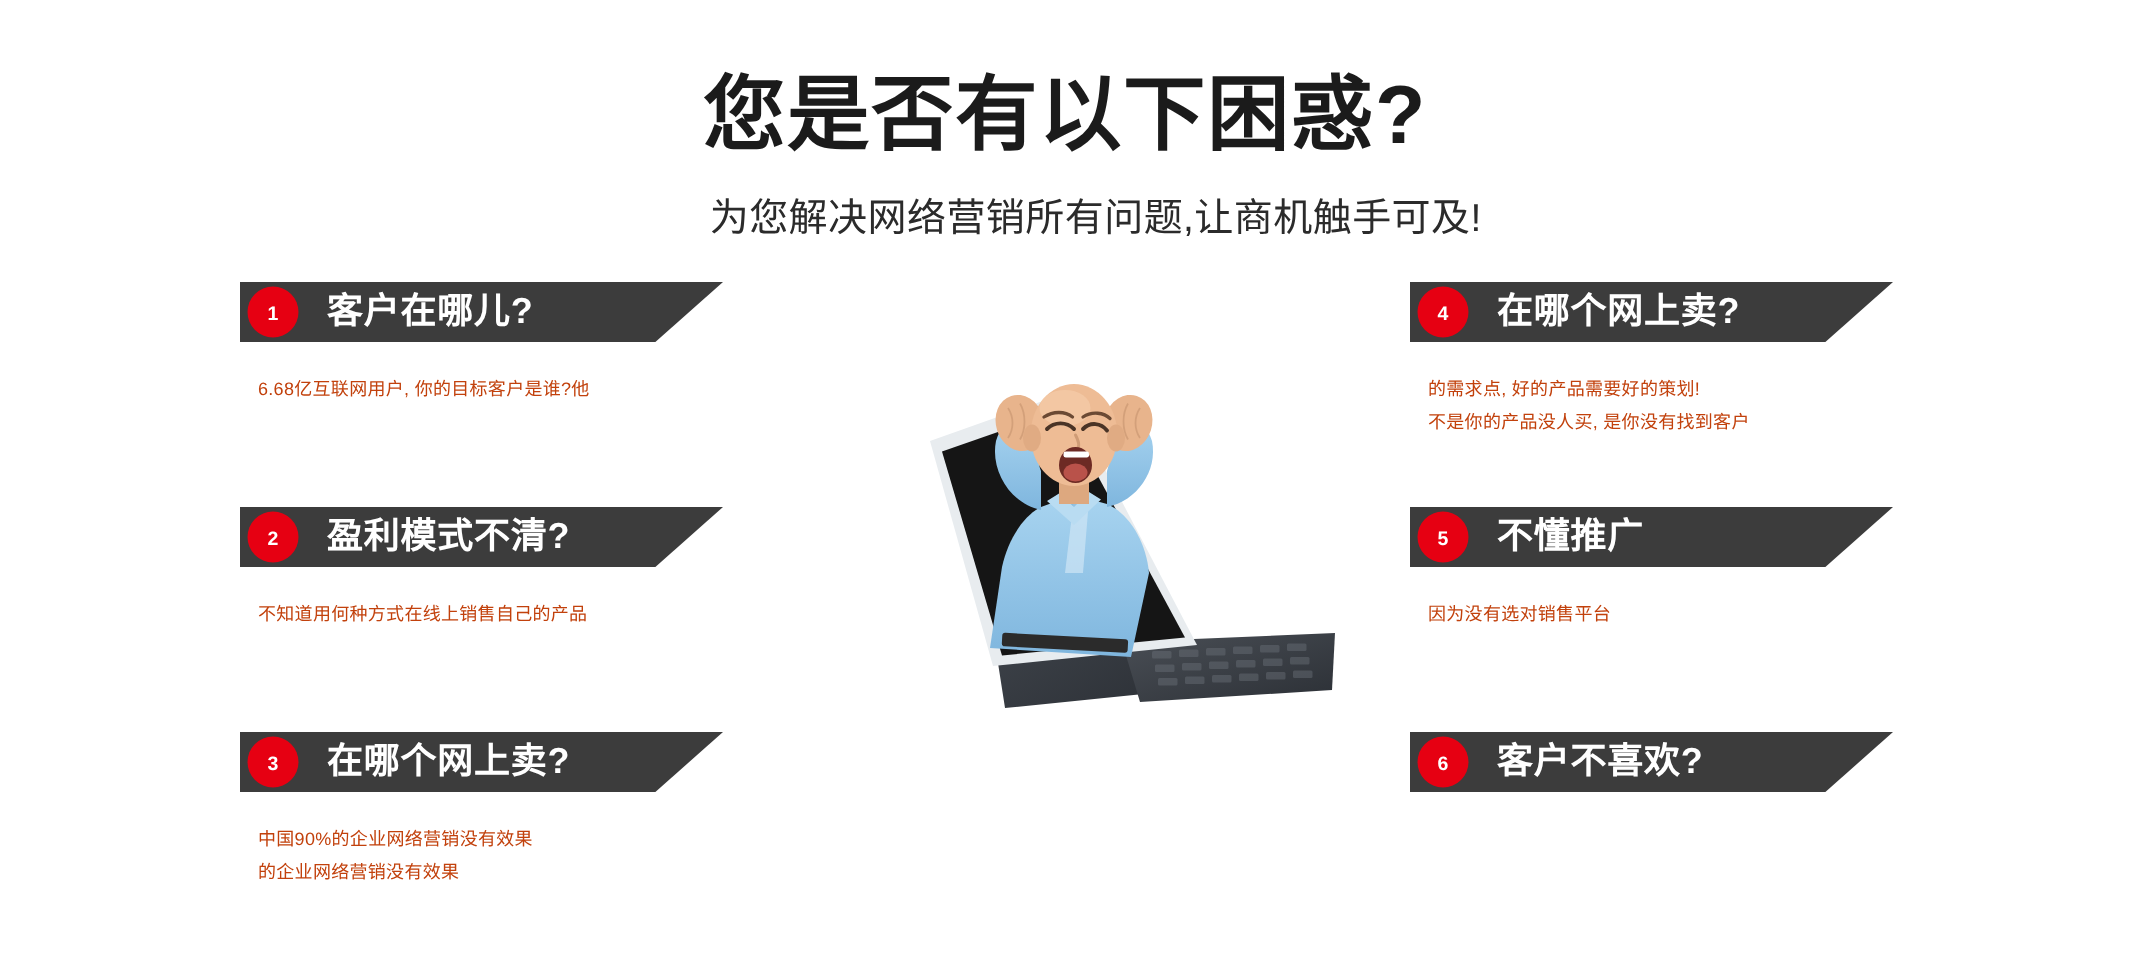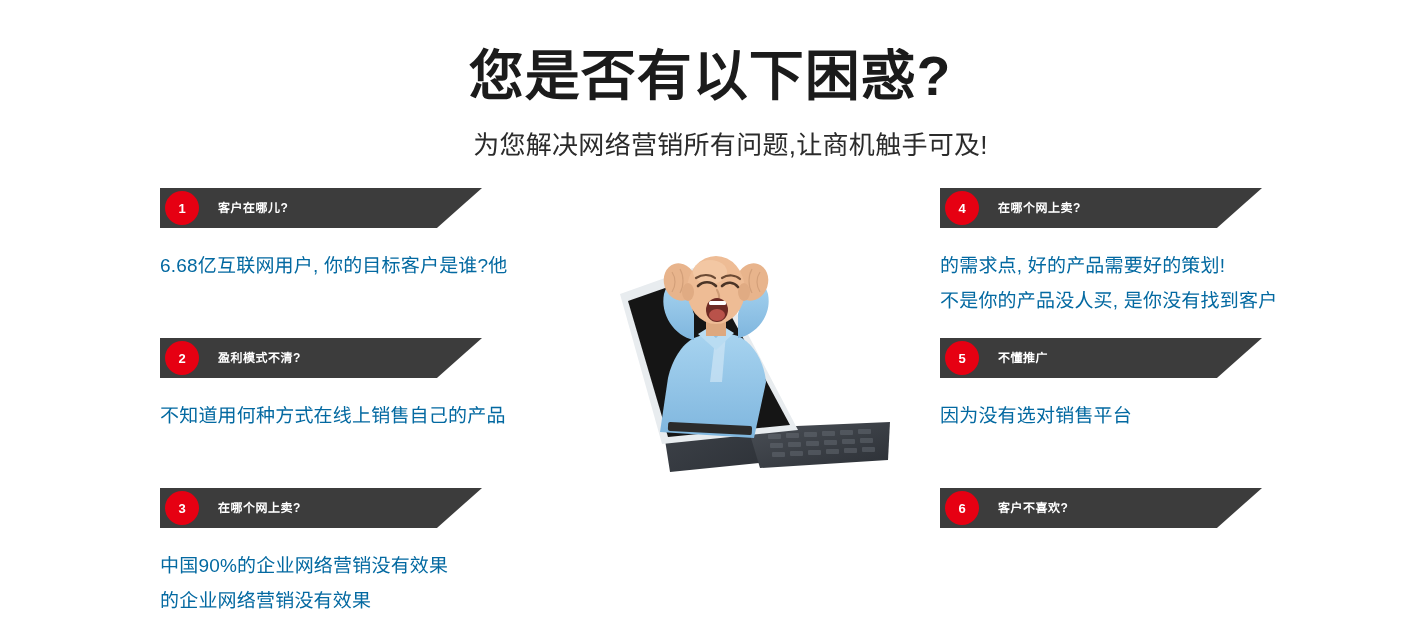--- a/index.html
+++ b/index.html
@@ -66,21 +66,21 @@
     width: 322px;
     background: #3c3c3c;
     -webkit-clip-path: polygon(0 0, 100% 0, 86% 100%, 0 100%);
     clip-path: polygon(0 0, 100% 0, 86% 100%, 0 100%);
     display: flex;
     align-items: center;
   }
 
   .ribbon-title {
     margin-left: 58px;
-    font-size: 12px;
+    font-size: 24px;
     font-weight: 700;
     color: #ffffff;
     letter-spacing: 0.5px;
     line-height: 1;
     white-space: nowrap;
   }
 
   .badge {
     position: absolute;
     left: 5px;
@@ -94,23 +94,24 @@
     font-weight: 700;
     display: flex;
     align-items: center;
     justify-content: center;
     line-height: 1;
     z-index: 3;
   }
 
   .card-body {
     margin-top: 20px;
-    font-size: 19px;
+    margin-left: 12px;
+    font-size: 12px;
     line-height: 1.85;
-    color: #0369a1;
+    color: #c2410c;
     letter-spacing: 0.2px;
     max-width: 300px;
   }
   .card-body span { display: block; white-space: nowrap; }
 
   
   .center-art {
     position: absolute;
     left: 598px;
     top: 232px;

